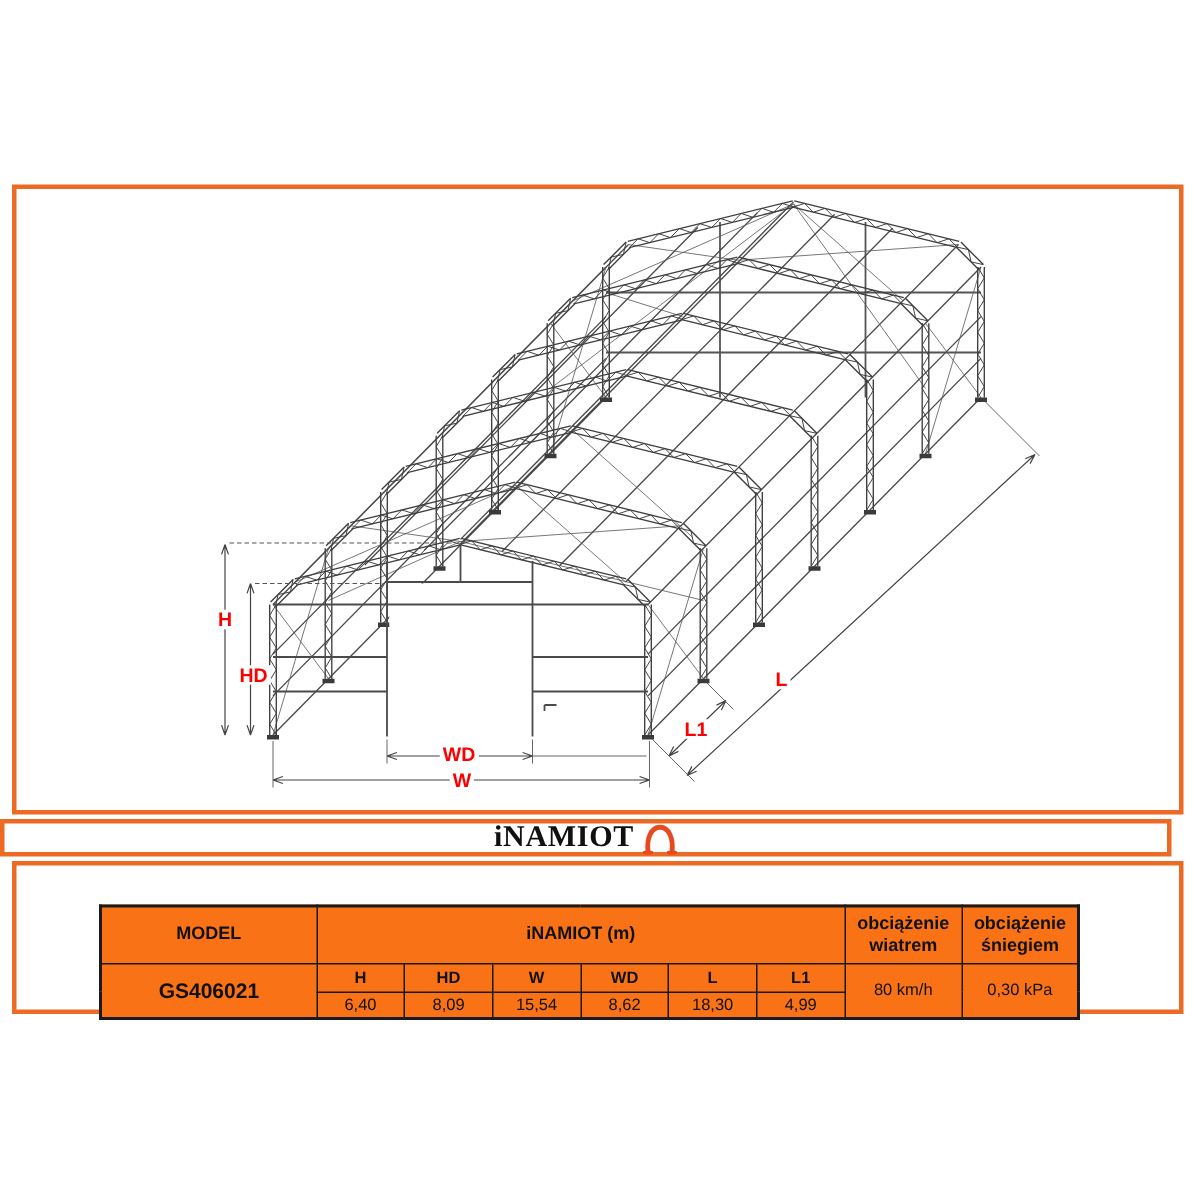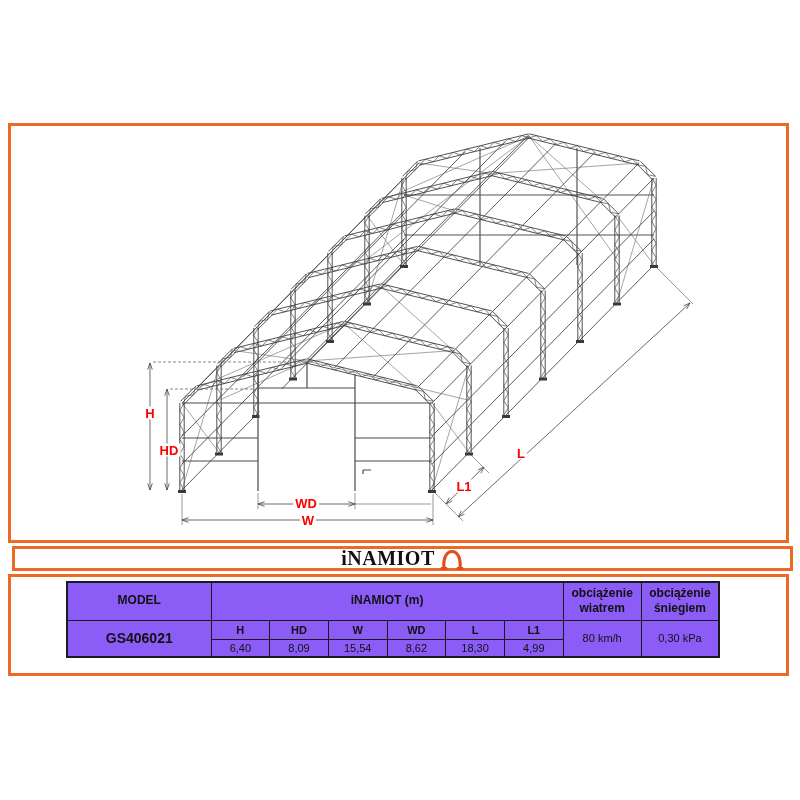--- a/index.html
+++ b/index.html
@@ -1,28 +1,28 @@
 <!DOCTYPE html>
 <html style="--accent: #ed6a24; --dimcolor: #ff0000;"><head>
 <meta charset="utf-8">
 <style>
   html,body{margin:0;padding:0;background:#fff;}
   .page{position:relative;width:800px;height:800px;background:#fff;overflow:hidden;
         font-family:"Liberation Sans",sans-serif;}
   .oframe{position:absolute;border:3px solid var(--accent,#ed6a24);background:#fff;box-sizing:border-box;}
   #drawing-frame{left:8px;top:123px;width:781px;height:420px;}
-  #logo-frame{left:12px;top:546px;width:781px;height:25px;display:flex;align-items:center;justify-content:center;gap:3px;}
+  #logo-frame{left:0;top:546px;width:781px;height:25px;display:flex;align-items:center;justify-content:center;gap:3px;}
   #table-frame{left:8px;top:574px;width:781px;height:102px;}
   #struct-svg{position:absolute;left:-3px;top:-3px;}
   .dimlbl{position:absolute;transform:translate(-50%,-50%);color:var(--dimcolor,#ff0000);
           font-weight:bold;font-size:13px;background:#fff;padding:0 2px;line-height:1;}
   .logo-text{font-family:"Liberation Serif",serif;font-weight:bold;font-size:20px;color:#101010;letter-spacing:.5px;}
   .tent{display:inline-block;margin-left:2px;}
-  table.spec{border-collapse:collapse;position:absolute;left:55px;top:4px;width:652px;
-             table-layout:fixed;border:2px solid #1a1a1a;background:#8b5cf6;}
+  table.spec{border-collapse:collapse;position:absolute;left:55px;top:26px;width:652px;
+             table-layout:fixed;border:2px solid #1a1a1a;background:#f97316;}
   table.spec td{border:1px solid #1a1a1a;text-align:center;vertical-align:middle;padding:0;color:#111;}
   tr.r1{height:38px;} tr.r2{height:19px;} tr.r3{height:18px;}
   .hd{font-weight:bold;font-size:12px;line-height:1.3;}
   .sub{font-weight:bold;font-size:11px;}
   .val{font-size:11px;font-weight:normal;}
   .modelv{font-weight:bold;font-size:14px;}
 </style>
 </head>
 <body>
 

